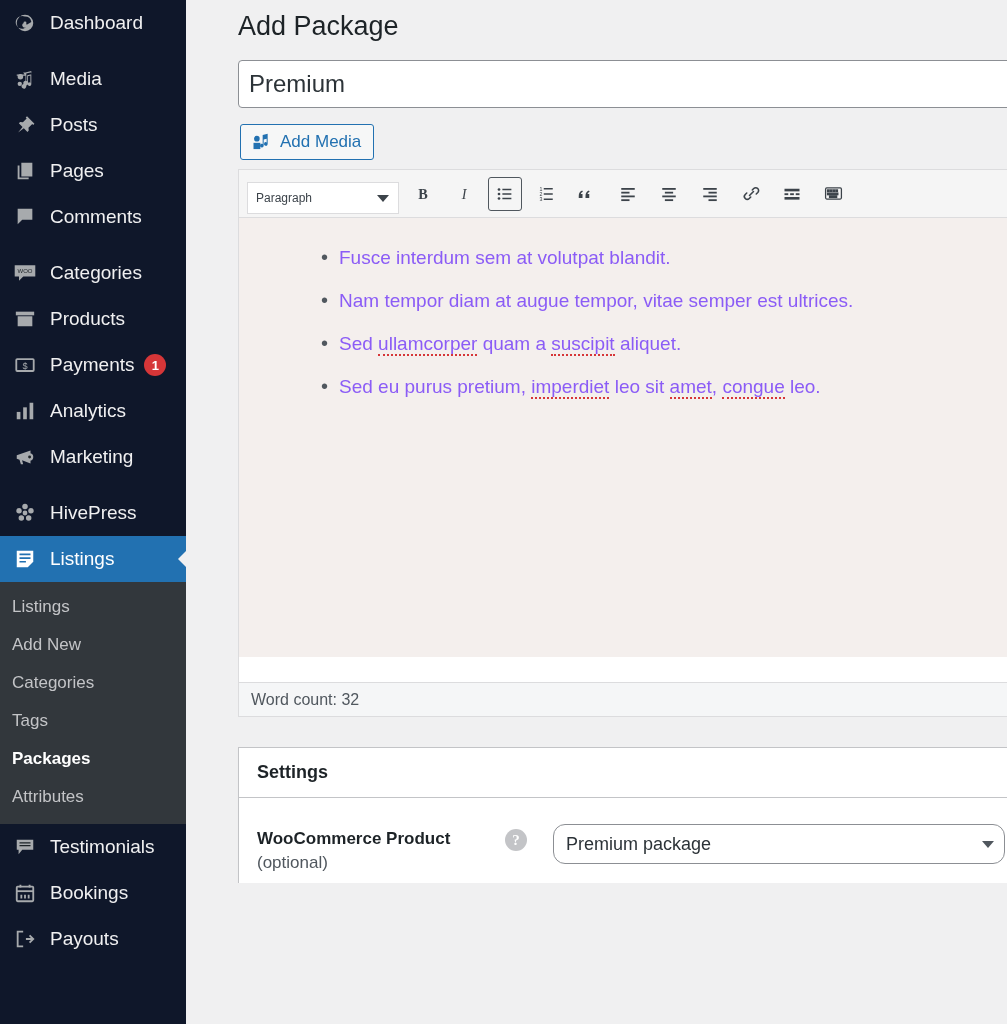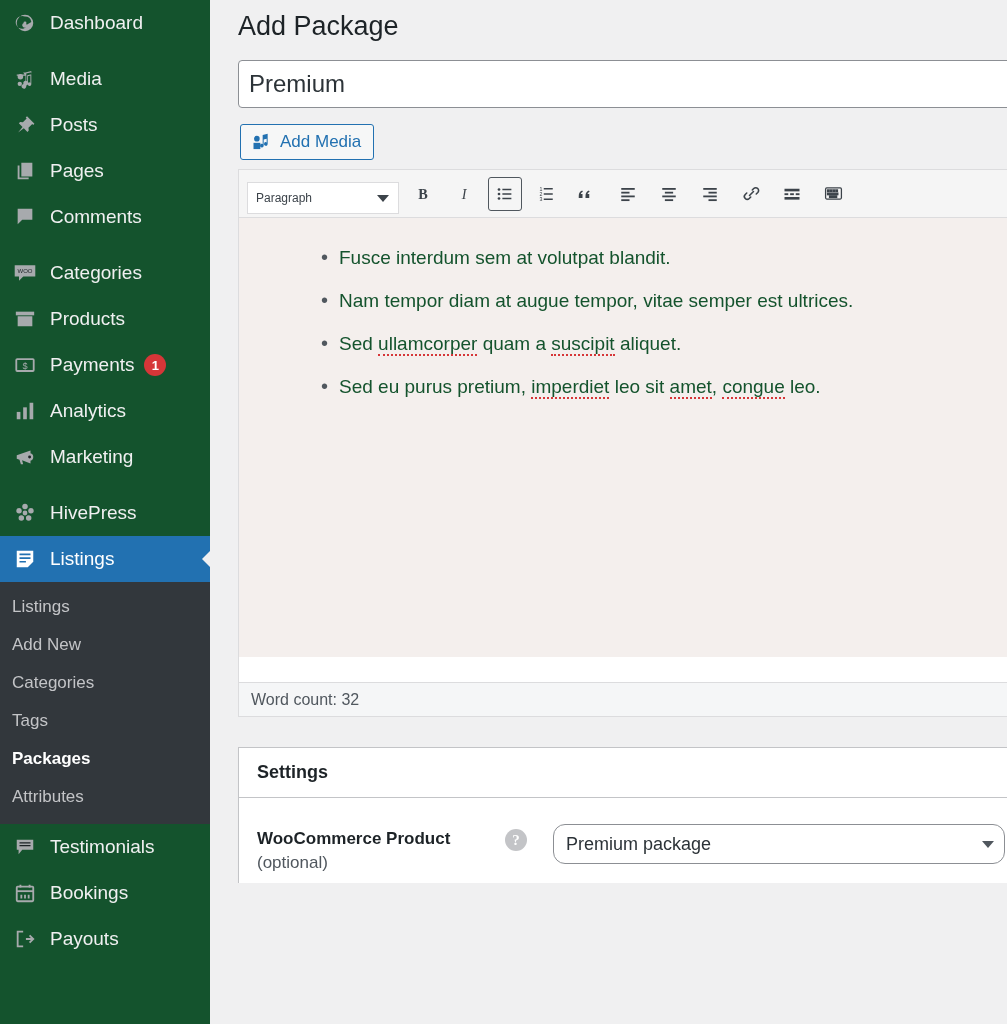--- a/index.html
+++ b/index.html
@@ -8,22 +8,22 @@
     overflow: hidden;
     background: #f0f0f1;
     font-family: "Liberation Sans", sans-serif;
     -webkit-font-smoothing: antialiased;
   }
   #app { position: relative; width: 1007px; height: 1024px; }
 
   
   #sidebar {
     position: absolute; left: 0; top: 0;
-    width: 210px; height: 1024px;
-    background: #14532d;
+    width: 186px; height: 1024px;
+    background: #0f172a;
     overflow: hidden;
   }
   .menu-item {
     display: flex; align-items: center;
     height: 46px;
     padding-left: 8px;
     color: #f0f0f1;
     font-size: 19px;
     cursor: pointer;
     position: relative;
@@ -169,21 +169,21 @@
     height: 440px;
     background: #f4efed;
     padding: 28px 30px 0 30px;
     border-bottom: 1px solid #fff;
   }
   #editor-body ul { list-style: none; padding-left: 70px; }
   #editor-body li {
     position: relative;
     font-size: 19px;
     line-height: 24px;
-    color: #14532d;
+    color: #8b5cf6;
     margin-bottom: 19px;
   }
   #editor-body li::before {
     content: "\2022";
     position: absolute; left: -18px; top: -1px;
     font-size: 20px; color: #50575e;
   }
   .sp { border-bottom: 2px dotted #d63638; }
   #editor-white-strip { height: 24px; background: #fff; }
   #status-bar {

